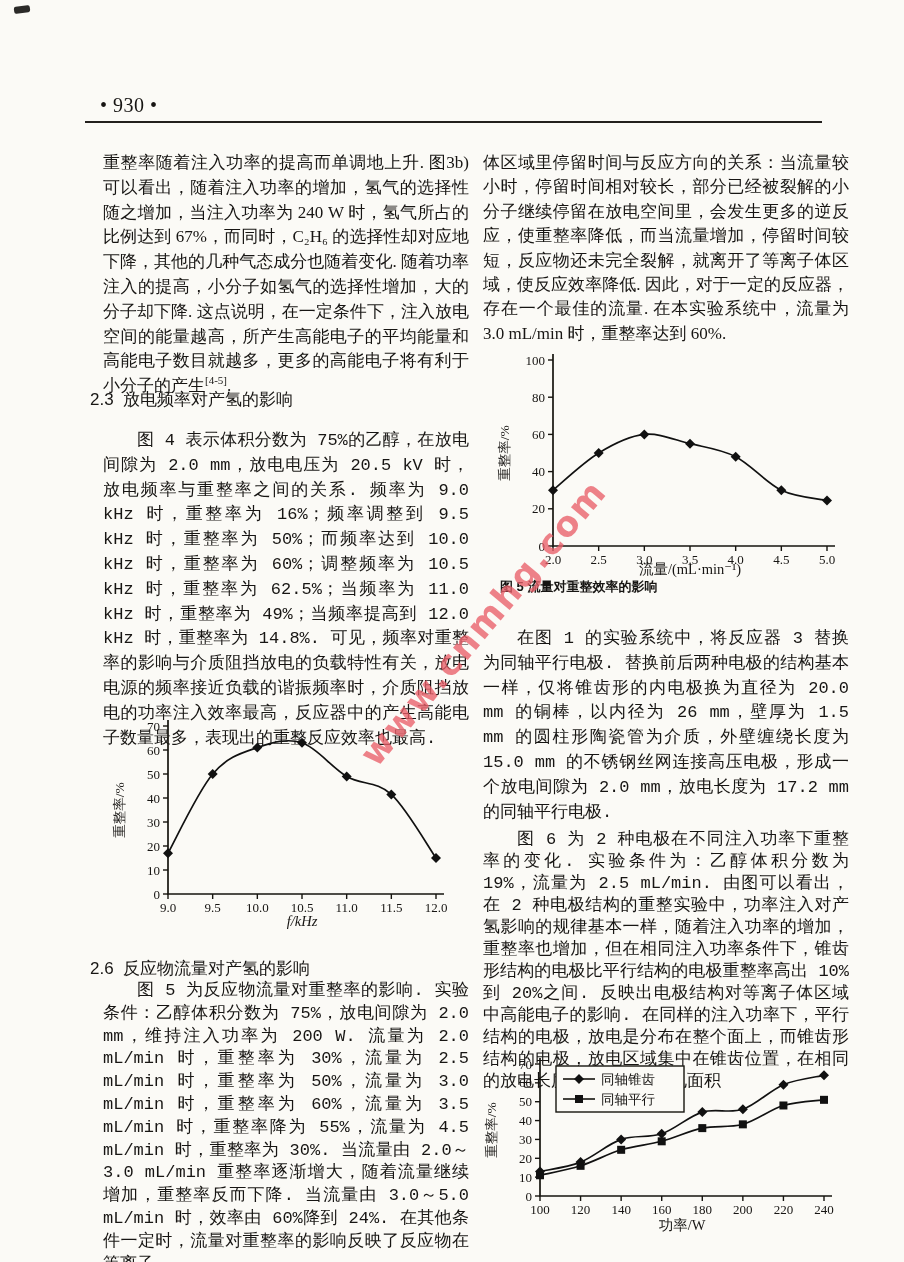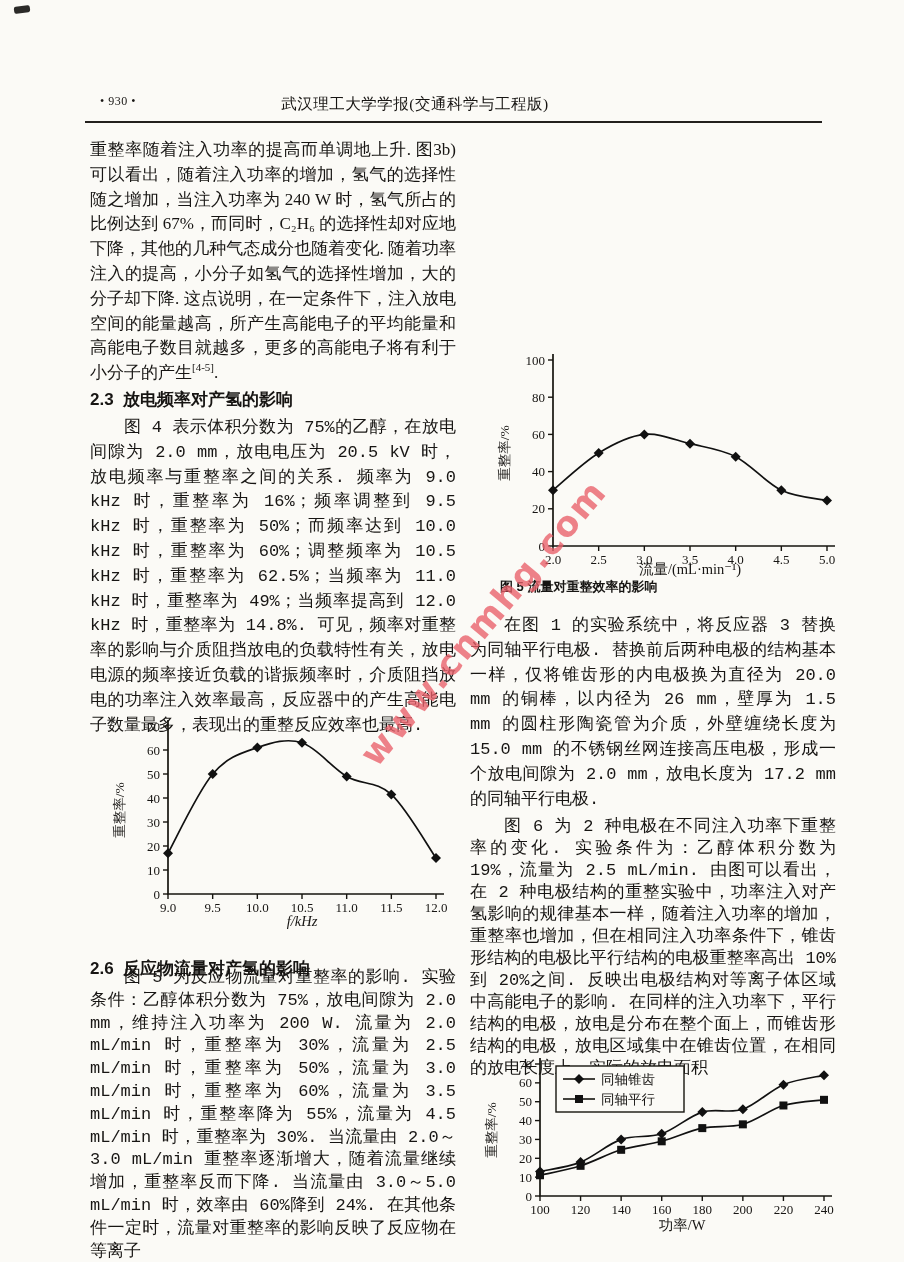--- a/index.html
+++ b/index.html
@@ -1,47 +1,46 @@
 <!DOCTYPE html>
 <html><head>
 <meta charset="utf-8">
 <style>
   html,body{margin:0;padding:0;background:#e9e8e4;}
   .page{position:relative;width:904px;height:1262px;background:#fbfaf6;overflow:hidden;
         font-family:"Liberation Serif","DejaVu Serif",serif;color:#171513;}
-  .hdr{position:absolute;top:94px;font-size:12px;letter-spacing:.5px;}
+  .hdr{position:absolute;top:94px;font-size:20px;letter-spacing:.5px;}
   .hdr-pgno{left:100px;}
   .hdr-title{left:250px;width:330px;text-align:center;font-size:15.5px;}
   .hdr-issue{left:600px;width:231px;text-align:right;}
   .hdr-rule{position:absolute;left:85px;top:121px;width:737px;height:2px;background:#23201d;}
-  .body-text{position:absolute;margin:0;width:366px;font-size:17px;line-height:24.8px;
+  .body-text{position:absolute;margin:13px;width:366px;font-size:17px;line-height:24.8px;
              text-align:justify;text-justify:inter-ideograph;}
   .indent{text-indent:2em;font-family:Liberation Mono, monospace;}
   .sec-heading{position:absolute;margin:0;font-family:"Liberation Sans","DejaVu Sans",sans-serif;
-               font-size:17px;font-weight:700;white-space:pre;}
+               font-size:17px;font-weight:400;white-space:pre;}
   .fig-caption{position:absolute;font-family:"Liberation Sans","DejaVu Sans",sans-serif;
                font-weight:700;font-size:13px;text-align:left;}
   .ref-sup{font-size:11px;vertical-align:super;line-height:0;}
   svg.chart{position:absolute;overflow:visible;}
   svg.chart text{font-family:"Liberation Serif","DejaVu Serif",serif;fill:#171513;}
   .watermark{position:absolute;left:352px;top:748px;transform:rotate(-50deg);transform-origin:0 0;
              font-family:"DejaVu Sans",sans-serif;font-weight:700;font-size:35px;letter-spacing:2px;
              color:rgba(233,95,105,0.78);z-index:6;pointer-events:none;}
   .scan-speck{position:absolute;left:14px;top:6px;width:16px;height:7px;background:#2b2a28;
               border-radius:2px;transform:rotate(-8deg);}
 </style>
 </head>
 <body>
 
 <div class="page">
 
   <div class="scan-speck"></div>
 
   <div class="hdr hdr-pgno">• 930 •</div>
-  <div class="hdr hdr-title">武汉理工大学学报(交通科学与工程版)</div>
   <div class="hdr-rule"></div>
 
   <p class="body-text" style="left:90px;top:138px;"><span>重整率随着注入功率的提高而单调地上升. 图3b)可以看出，随着注入功率的增加，氢气的选择性随之增加，当注入功率为 240 W 时，氢气所占的比例达到 67%，而同时，C₂H₆ 的选择性却对应地下降，其他的几种气态成分也随着变化. 随着功率注入的提高，小分子如氢气的选择性增加，大的分子却下降. 这点说明，在一定条件下，注入放电空间的能量越高，所产生高能电子的平均能量和高能电子数目就越多，更多的高能电子将有利于小分子的产生</span><sup class="ref-sup">[4-5]</sup><span>.</span></p>
 
   <h3 class="sec-heading" style="left:90px;top:388px;">2.3  放电频率对产氢的影响</h3>
 
   <p class="body-text indent" style="left:90px;top:416px;">图 4 表示体积分数为 75%的乙醇，在放电间隙为 2.0 mm，放电电压为 20.5 kV 时，放电频率与重整率之间的关系. 频率为 9.0 kHz 时，重整率为 16%；频率调整到 9.5 kHz 时，重整率为 50%；而频率达到 10.0 kHz 时，重整率为 60%；调整频率为 10.5 kHz 时，重整率为 62.5%；当频率为 11.0 kHz 时，重整率为 49%；当频率提高到 12.0 kHz 时，重整率为 14.8%. 可见，频率对重整率的影响与介质阻挡放电的负载特性有关，放电电源的频率接近负载的谐振频率时，介质阻挡放电的功率注入效率最高，反应器中的产生高能电子数量最多，表现出的重整反应效率也最高.</p>
 
   <svg class="chart" style="left:90px;top:712px;" width="352" height="218">
       <path d="M78,8 L78,182 L354,182" fill="none" stroke="#16140f" stroke-width="1.7"></path>
@@ -84,20 +83,21 @@
       <path d="M212,25.8 L217,30.8 L212,35.8 L207,30.8 Z" fill="#111111"></path>
       <path d="M256.66666666666663,59.400000000000006 L261.66666666666663,64.4 L256.66666666666663,69.4 L251.66666666666663,64.4 Z" fill="#111111"></path>
       <path d="M301.33333333333337,77.4 L306.33333333333337,82.4 L301.33333333333337,87.4 L296.33333333333337,82.4 Z" fill="#111111"></path>
       <path d="M346,141 L351,146 L346,151 L341,146 Z" fill="#111111"></path>
     </svg>
 
   <h3 class="sec-heading" style="left:90px;top:957px;">2.6  反应物流量对产氢的影响</h3>
 
   <p class="body-text indent" style="left:90px;top:967px;line-height:22.8px;">图 5 为反应物流量对重整率的影响. 实验条件：乙醇体积分数为 75%，放电间隙为 2.0 mm，维持注入功率为 200 W. 流量为 2.0 mL/min 时，重整率为 30%，流量为 2.5 mL/min 时，重整率为 50%，流量为 3.0 mL/min 时，重整率为 60%，流量为 3.5 mL/min 时，重整率降为 55%，流量为 4.5 mL/min 时，重整率为 30%. 当流量由 2.0～3.0 mL/min 重整率逐渐增大，随着流量继续增加，重整率反而下降. 当流量由 3.0～5.0 mL/min 时，效率由 60%降到 24%. 在其他条件一定时，流量对重整率的影响反映了反应物在等离子</p>
 
+  <p class="body-text" style="left:470px;top:138px;line-height:24.4px;">体区域里停留时间与反应方向的关系：当流量较小时，停留时间相对较长，部分已经被裂解的小分子继续停留在放电空间里，会发生更多的逆反应，使重整率降低，而当流量增加，停留时间较短，反应物还未完全裂解，就离开了等离子体区域，使反应效率降低. 因此，对于一定的反应器，存在一个最佳的流量. 在本实验系统中，流量为 3.0 mL/min 时，重整率达到 60%.</p>
 
   <svg class="chart" style="left:470px;top:350px;" width="363" height="228">
       <path d="M83,4 L83,196 L365,196" fill="none" stroke="#16140f" stroke-width="1.7"></path>
       <line x1="78" y1="196" x2="83" y2="196" stroke="#16140f" stroke-width="1.4"></line>
       <text x="75" y="200.5" text-anchor="end" font-size="13">0</text>
       <line x1="78" y1="158.8" x2="83" y2="158.8" stroke="#16140f" stroke-width="1.4"></line>
       <text x="75" y="163.3" text-anchor="end" font-size="13">20</text>
       <line x1="78" y1="121.6" x2="83" y2="121.6" stroke="#16140f" stroke-width="1.4"></line>
       <text x="75" y="126.1" text-anchor="end" font-size="13">40</text>
       <line x1="78" y1="84.4" x2="83" y2="84.4" stroke="#16140f" stroke-width="1.4"></line>

